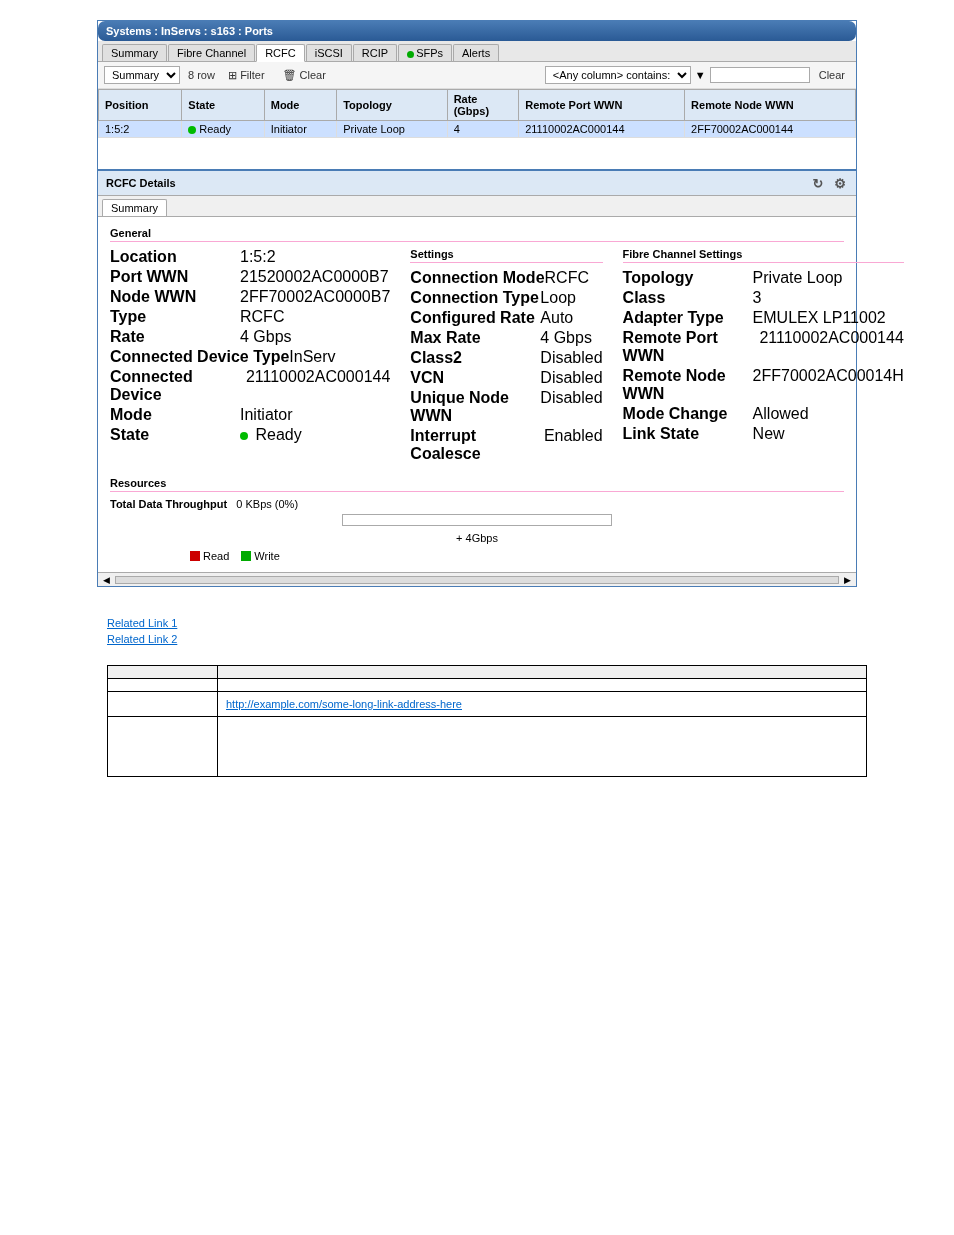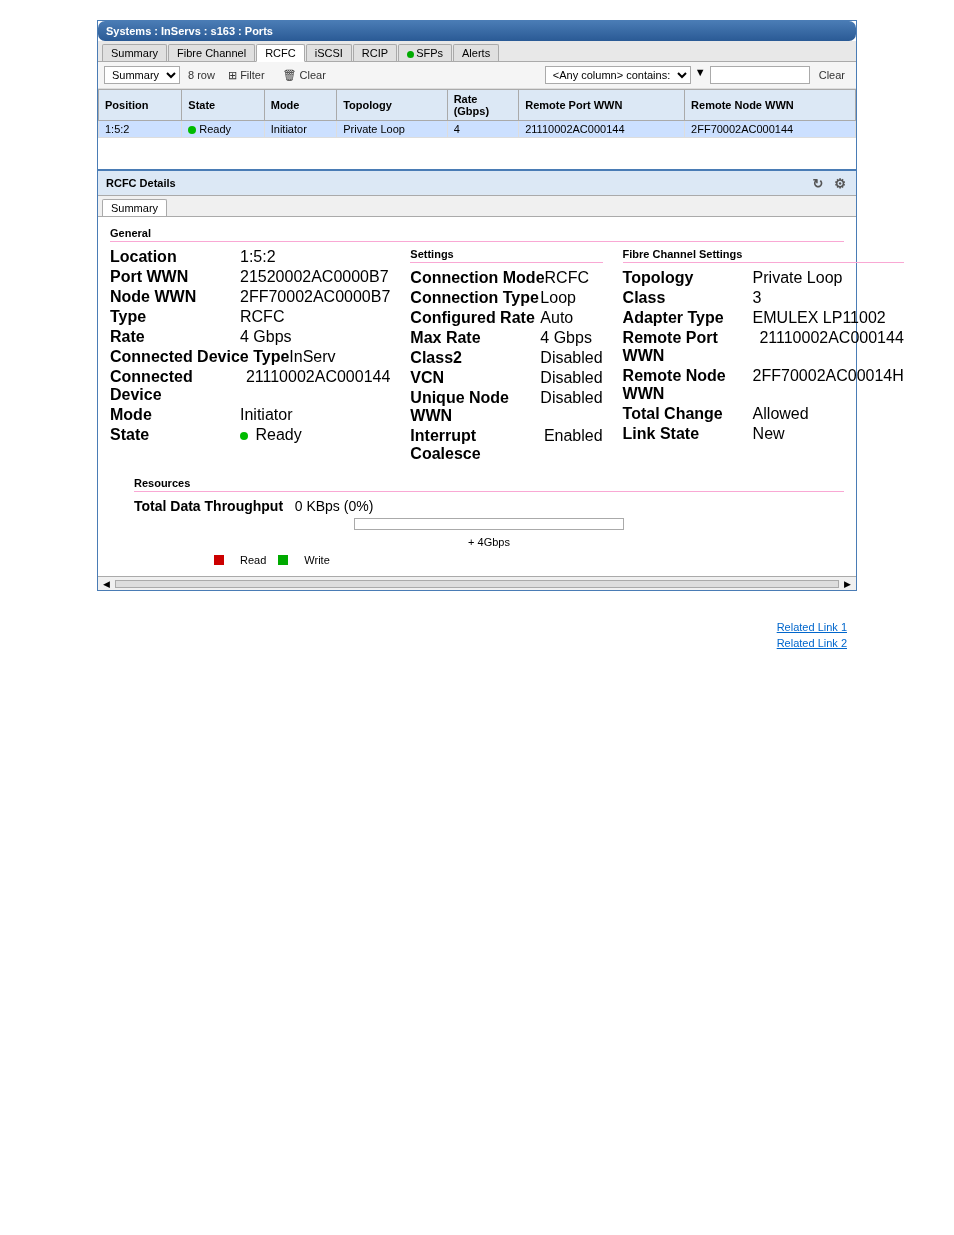--- a/index.html
+++ b/index.html
@@ -94,20 +94,21 @@
       font-size: 11px;
       color: #333;
       padding: 1px 4px;
       border: 1px solid transparent;
     }
 
     .spacer { flex: 1; }
 
     .search-area {
       display: flex;
+      align-items: center;
       gap: 4px;
       font-size: 11px;
     }
 
     .search-area select {
       padding: 1px 3px;
       border: 1px solid #aaa;
       font-size: 11px;
       background: #fff;
     }
@@ -241,25 +242,24 @@
       min-width: 130px;
       color: #000;
     }
 
     .info-value {
       color: #000;
     }
 
     .resources-section {
       margin-top: 12px;
-      margin-left: 24px;
     }
 
     .throughput-label {
-      font-size: 14px;
+      font-size: 11px;
       margin-bottom: 4px;
     }
 
     .progress-container {
       display: flex;
       align-items: center;
       gap: 6px;
       margin-top: 4px;
       flex-direction: column;
     }
@@ -286,21 +286,21 @@
       display: flex;
       align-items: center;
       gap: 12px;
       padding-left: 80px;
       font-size: 11px;
     }
 
     .legend-item {
       display: flex;
       align-items: center;
-      gap: 16px;
+      gap: 3px;
     }
 
     .legend-color {
       width: 10px;
       height: 10px;
     }
 
     .scrollbar-area {
       border-top: 1px solid #aaa;
       background: #f0f0f0;
@@ -335,21 +335,20 @@
       margin-bottom: 20px;
     }
 
     .link-item {
       color: #0066cc;
       text-decoration: underline;
       cursor: pointer;
       font-size: 11px;
       display: block;
       margin-bottom: 4px;
-      text-align: right;
     }
 
     
     .bottom-table {
       width: 760px;
       margin: 0 auto;
       border-collapse: collapse;
       border: 1px solid #000;
     }
 
@@ -559,21 +558,21 @@
           </div>
           <div class="info-row">
             <span class="info-label">Remote Port WWN</span>
             <span class="info-value">21110002AC000144</span>
           </div>
           <div class="info-row">
             <span class="info-label">Remote Node WWN</span>
             <span class="info-value">2FF70002AC00014H</span>
           </div>
           <div class="info-row">
-            <span class="info-label">Total Change</span>
+            <span class="info-label">Mode Change</span>
             <span class="info-value">Allowed</span>
           </div>
           <div class="info-row">
             <span class="info-label">Link State</span>
             <span class="info-value">New</span>
           </div>
         </div>
 
       </div>
 
@@ -613,14 +612,36 @@
 
 </div>
 
 <div class="bottom-content">
 
   <div class="links-section">
     <a class="link-item" href="#">Related Link 1</a>
     <a class="link-item" href="#">Related Link 2</a>
   </div>
 
+  <table class="bottom-table">
+    <tbody>
+      <tr>
+        <td class="header-cell"></td>
+        <td class="header-cell"></td>
+      </tr>
+      <tr>
+        <td></td>
+        <td></td>
+      </tr>
+      <tr>
+        <td></td>
+        <td>
+          <a class="cell-link" href="#">http://example.com/some-long-link-address-here</a>
+        </td>
+      </tr>
+      <tr>
+        <td></td>
+        <td style="height:60px;"></td>
+      </tr>
+    </tbody>
+  </table>
 
 </div>
 
 </body></html>

